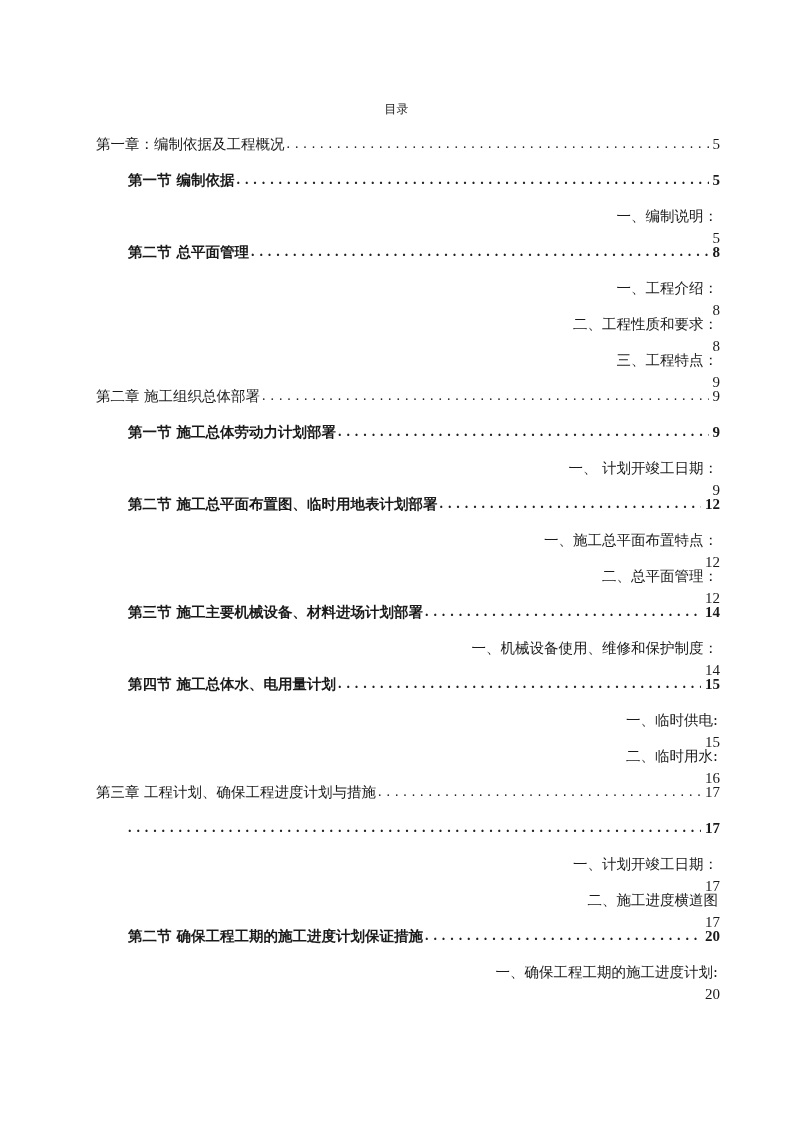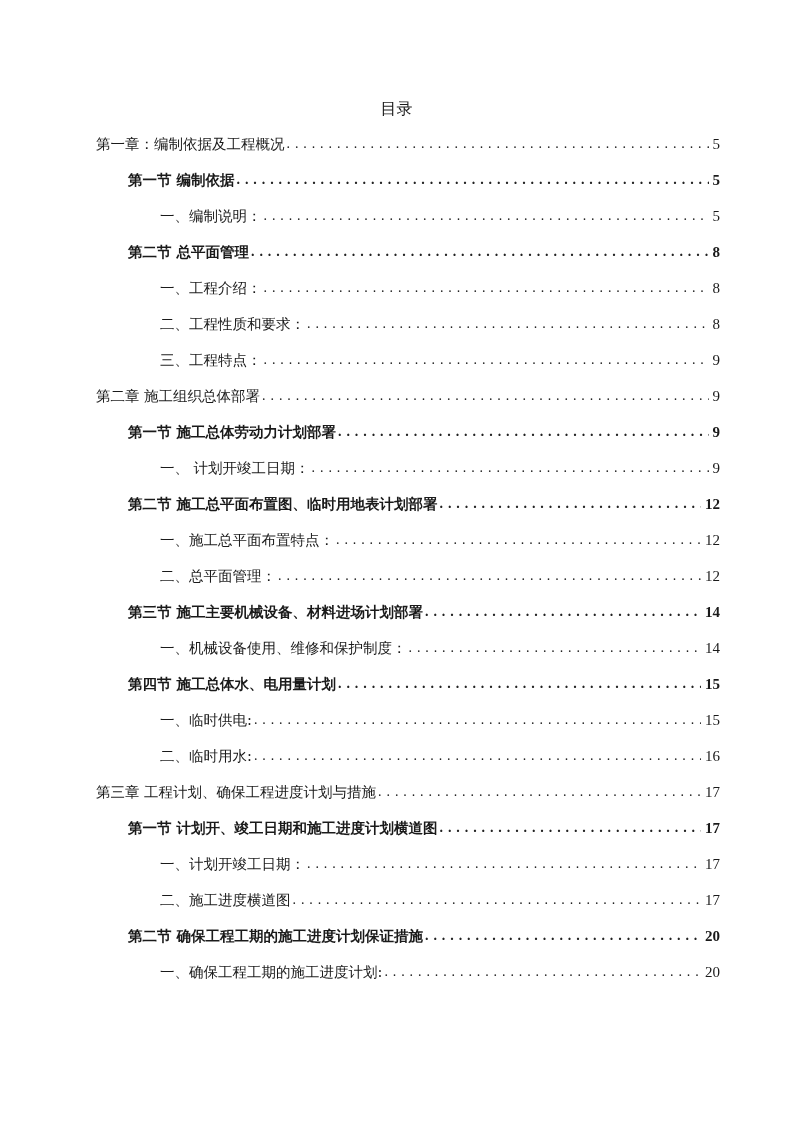--- a/index.html
+++ b/index.html
@@ -3,42 +3,42 @@
   <meta charset="utf-8">
   <style>
     html, body { margin: 0; padding: 0; background: #ffffff; }
     body {
       width: 793px; height: 1122px; position: relative; overflow: hidden;
       font-family: "DejaVu Serif", "Liberation Serif", serif;
       color: #1a1a1a;
     }
     .title {
       position: absolute; left: 0; width: 793px; top: 98px;
-      text-align: center; font-size: 16px; line-height: 22px;
+      text-align: center; font-size: 12px; line-height: 22px;
     }
     .toc { position: absolute; left: 0; top: 133px; width: 793px; }
     .row {
       position: absolute; right: 73px; height: 22px;
       display: flex; align-items: flex-end; font-size: 14.5px; line-height: 22px;
       white-space: nowrap;
     }
     .row .label { flex: 0 0 auto; padding-right: 2px; }
     .row .dots {
       flex: 1 1 auto; overflow: hidden; letter-spacing: 4.2px;
       font-family: "Liberation Serif", serif; font-size: 14px; color: #222;
     }
     .row .dots::before {
       content: ". . . . . . . . . . . . . . . . . . . . . . . . . . . . . . . . . . . . . . . . . . . . . . . . . . . . . . . . . . . . . . . . . . . . . . . .";
       letter-spacing: 0;
       word-spacing: 1.4px;
     }
     .row .page { flex: 0 0 auto; padding-left: 4px; font-family: "Liberation Serif", serif; font-size: 15px; }
     .lv1 { left: 96px; }
     .lv2 { left: 128px; font-weight: bold; }
-    .lv3 { left: 160px; }
+    .lv3 { left: 144px; flex-direction: column; }
   </style>
 </head>
 <body>
 
 <div class="title">目录</div>
 
 <div class="toc">
   <div class="row lv1" style="top:0px">
       <span class="label">第一章：编制依据及工程概况</span>
       <span class="dots"></span>
@@ -128,21 +128,20 @@
       <span class="label">二、临时用水:</span>
       <span class="dots"></span>
       <span class="page">16</span>
     </div>
   <div class="row lv1" style="top:648px">
       <span class="label">第三章 工程计划、确保工程进度计划与措施</span>
       <span class="dots"></span>
       <span class="page">17</span>
     </div>
   <div class="row lv2" style="top:684px">
-      <span class="label">第一节 计划开、竣工日期和施工进度计划横道图</span>
       <span class="dots"></span>
       <span class="page">17</span>
     </div>
   <div class="row lv3" style="top:720px">
       <span class="label">一、计划开竣工日期：</span>
       <span class="dots"></span>
       <span class="page">17</span>
     </div>
   <div class="row lv3" style="top:756px">
       <span class="label">二、施工进度横道图</span>

